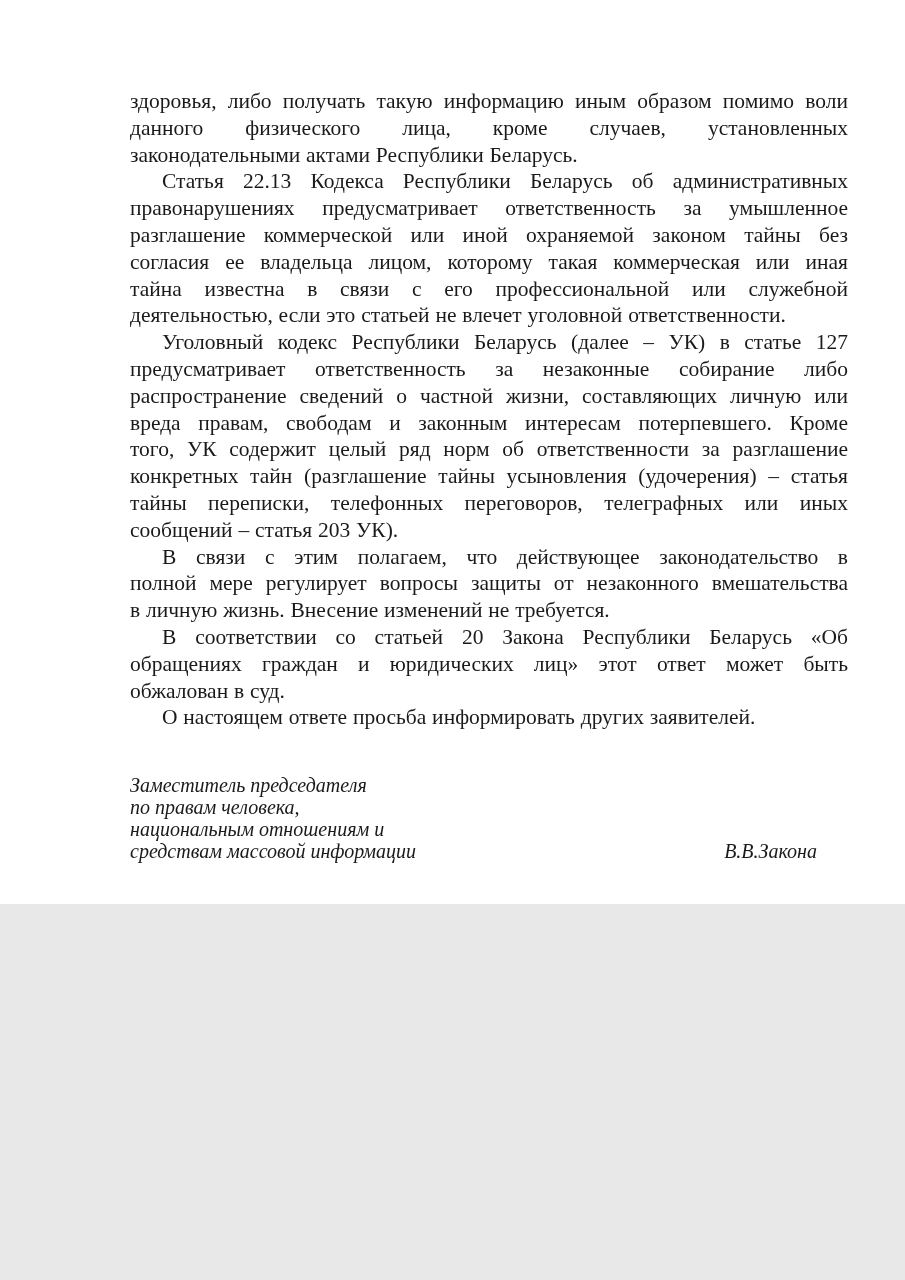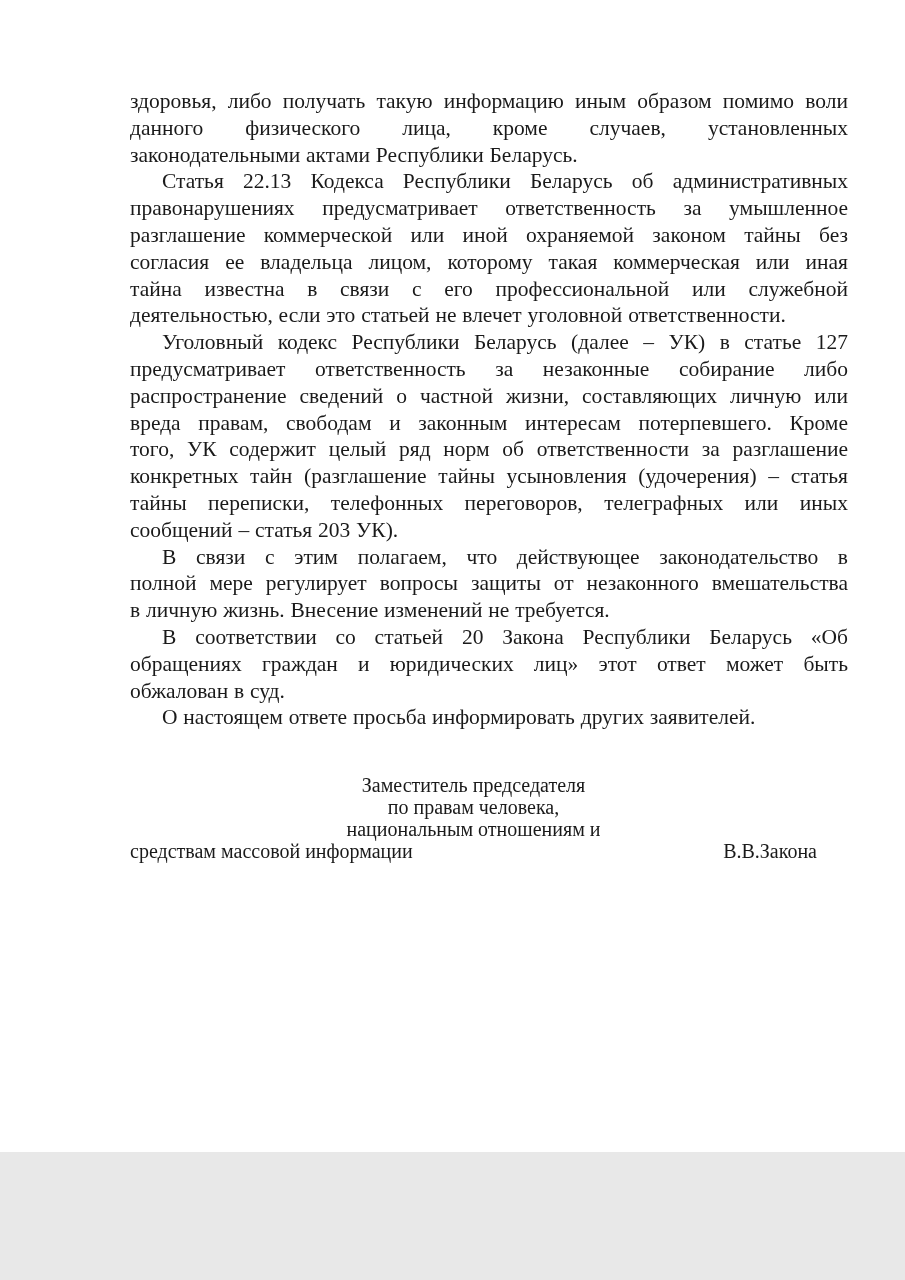--- a/index.html
+++ b/index.html
@@ -3,21 +3,21 @@
 <meta charset="utf-8">
 <style>
   html, body {
     margin: 0;
     padding: 0;
     background: #e8e8e8;
   }
   .page {
     position: relative;
     width: 905px;
-    height: 1152px;
+    height: 904px;
     margin: 0 auto;
     background: #ffffff;
     overflow: hidden;
     font-family: "Liberation Serif", "DejaVu Serif", serif;
     color: #1a1a1a;
   }
   .content {
     position: absolute;
     left: 130px;
     top: 88px;
@@ -41,21 +41,22 @@
   .line.ind {
     text-indent: 32px;
   }
   .signature {
     margin-top: 44px;
     width: 687px;
     font-size: 20px;
     line-height: 21.8px;
   }
   .signature .sig-line {
-    text-align: center;
+    text-align: left;
+    font-style: italic;
   }
   .signature .sig-last-row {
     display: flex;
     justify-content: space-between;
     align-items: baseline;
   }
   .footer {
     position: absolute;
     left: 130px;
     top: 1206px;

